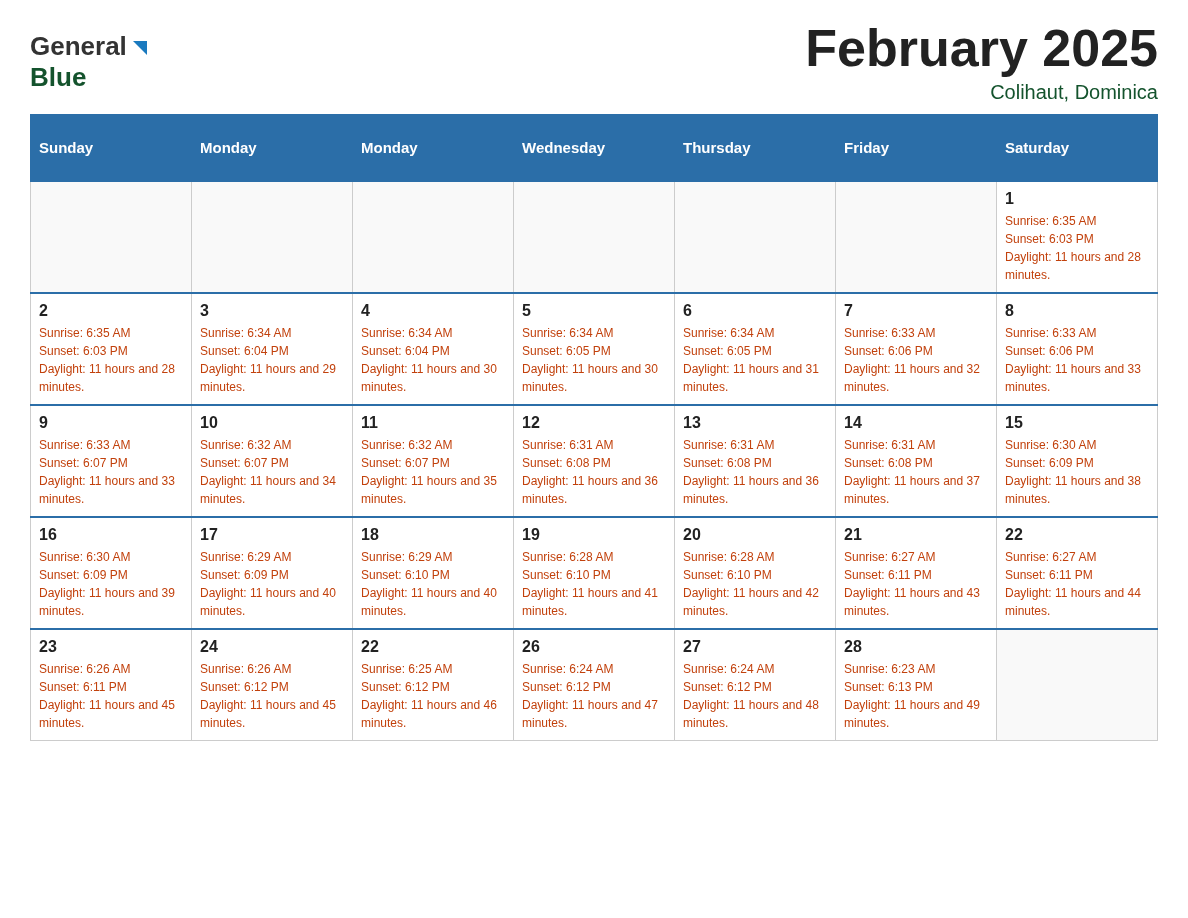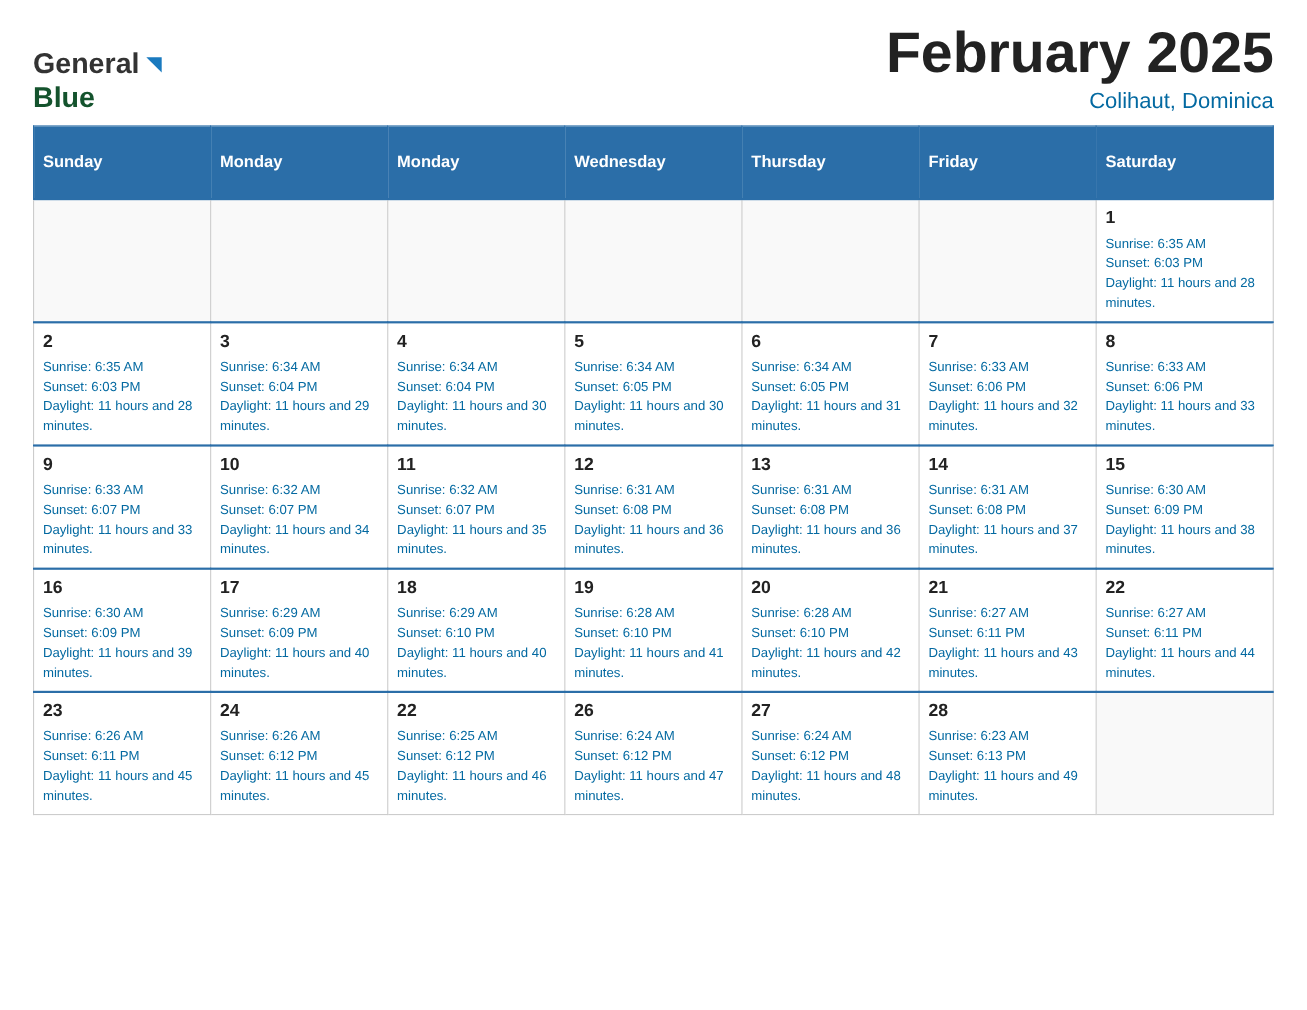--- a/index.html
+++ b/index.html
@@ -6,21 +6,21 @@
     body {
       font-family: Arial, sans-serif;
       background: #fff;
       padding: 20px 30px;
       width: 1188px;
       min-height: 918px;
     }
     .header {
       display: flex;
       justify-content: space-between;
-      align-items: flex-end;
+      align-items: center;
       margin-bottom: 10px;
     }
     .logo {
       display: flex;
       align-items: center;
       gap: 4px;
     }
     .logo-text-general {
       font-size: 26px;
       font-weight: bold;
@@ -35,21 +35,21 @@
       text-align: right;
     }
     .month-title {
       font-size: 52px;
       font-weight: bold;
       color: #222;
       line-height: 1.1;
     }
     .location-title {
       font-size: 20px;
-      color: #0369a1;
+      color: #14532d;
       margin-top: 4px;
     }
     .calendar {
       width: 100%;
       border-collapse: collapse;
       margin-top: 10px;
     }
     .calendar th {
       background-color: #2b6ea8;
       color: #fff;
@@ -70,21 +70,21 @@
     }
     .day-number {
       font-size: 16px;
       font-weight: bold;
       color: #222;
       display: block;
       margin-bottom: 4px;
     }
     .day-info {
       font-size: 12px;
-      color: #0369a1;
+      color: #c2410c;
       line-height: 1.5;
     }
     .empty-cell {
       background: #f9f9f9;
     }
     tr { border-bottom: 2px solid #2b6ea8; }
     .calendar tbody tr:last-child { border-bottom: none; }
   </style>
 </head>
 <body>

